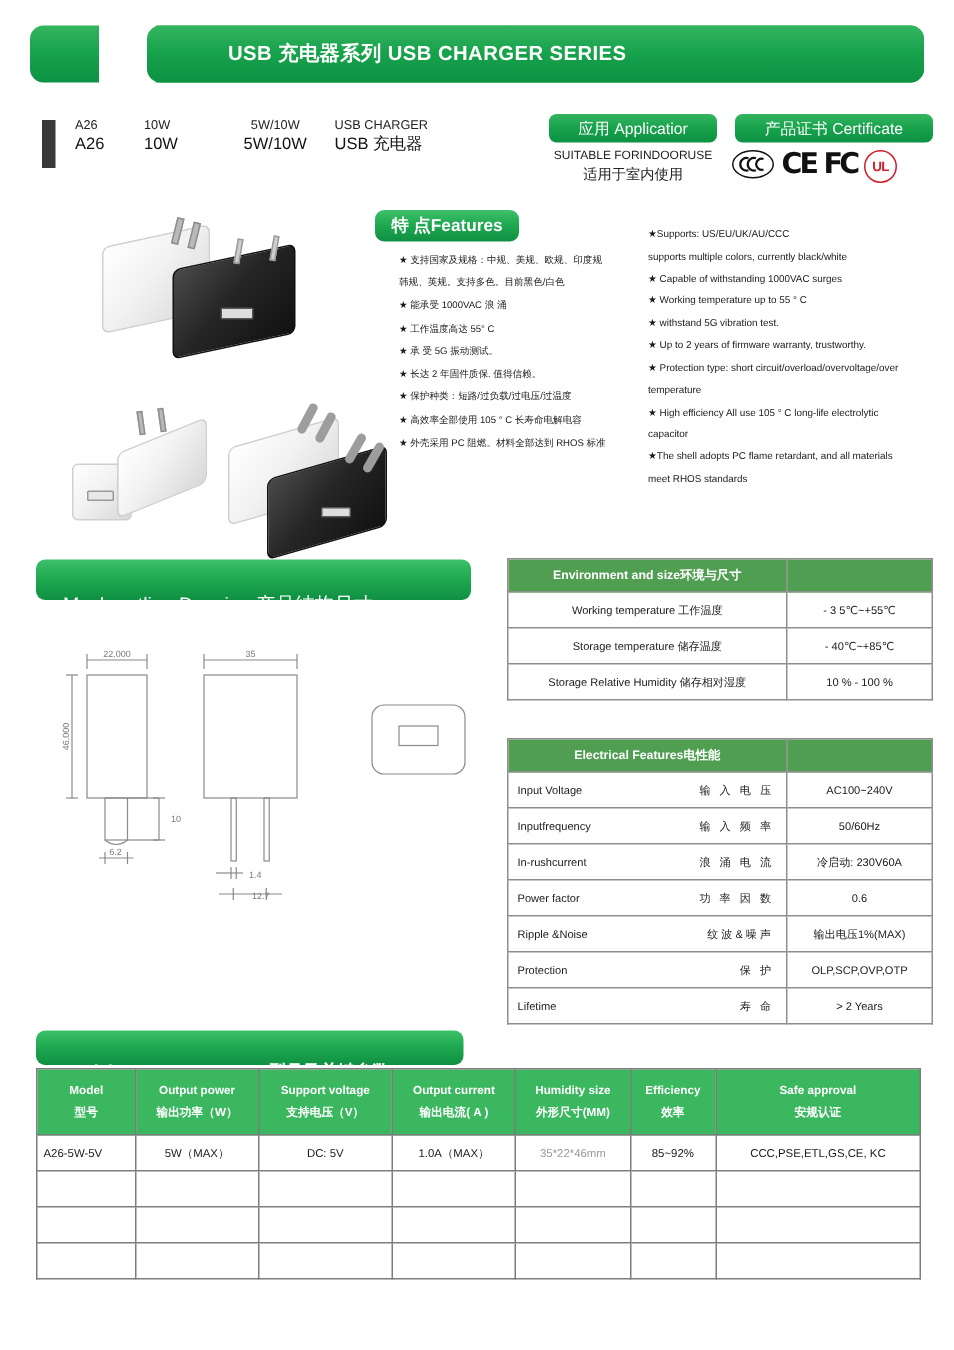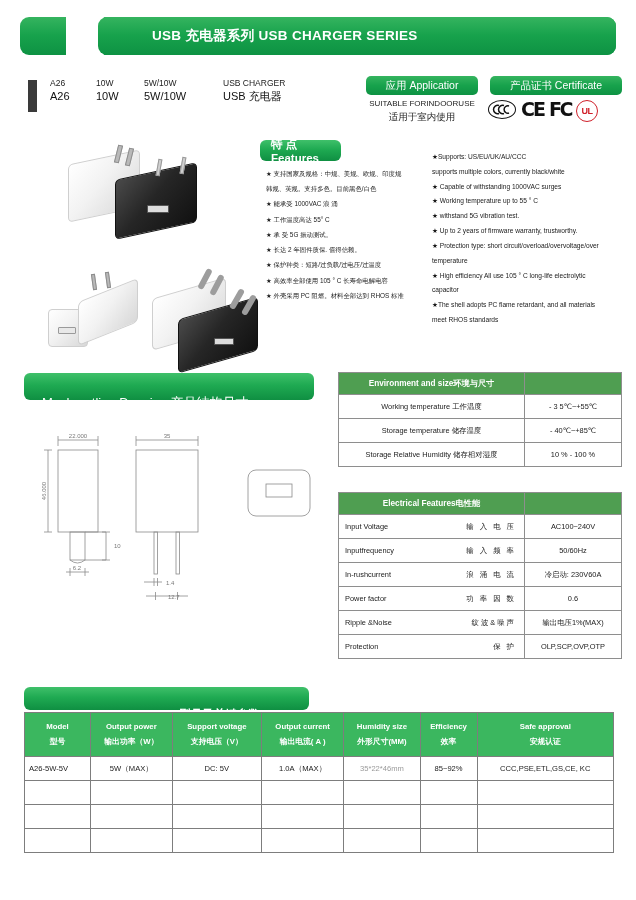--- a/index.html
+++ b/index.html
@@ -41,21 +41,21 @@
   .model-swatch {
     position:absolute; left:0; top:2px; width:9px; height:32px;
     background:#3a3a3a;
   }
   .model-rows { margin-left:22px; }
   .model-row { display:flex; white-space:nowrap; line-height:1.35; }
   .model-row.r1 { font-size:8.5px; color:#222; }
   .model-row.r2 { font-size:11px; color:#111; }
   .model-row .c1 { width:46px; }
   .model-row .c2 { width:48px; }
-  .model-row .c3 { width:79px; }
+  .model-row .c3 { width:79px;text-align:center; }
   .model-row .c4 { }
 
   
   .pill {
     border-radius:5px;
     background:linear-gradient(180deg,#35b45f 0%,#17a24c 50%,#0d9243 100%);
     color:#fff; display:flex; align-items:center; justify-content:center;
     font-size:10.5px; white-space:nowrap;
   }
   .app-badge { position:absolute; left:366px; top:76px; width:112px; height:19px; }
@@ -102,21 +102,21 @@
     background:linear-gradient(180deg,#3fc06a 0%,#1faa52 45%,#0f8f42 100%);
     display:flex; align-items:center;
   }
   .sect-bar .t { color:#fff; font-size:13px; margin-left:18px; white-space:nowrap;margin-top:32px; }
   #outline-bar { left:24px; top:373px; width:290px; height:27px; }
   #param-bar   { left:24px; top:687px; width:285px; height:23px; }
   #param-bar .t { font-size:11.5px; font-weight:bold; }
 
   
   .feat-badge {
-    position:absolute; left:260px; top:140px; width:81px; height:21px;
+    position:absolute; left:250px; top:140px; width:96px; height:21px;
     border-radius:6px;
     background:linear-gradient(180deg,#3fc06a 0%,#1faa52 45%,#0f8f42 100%);
     display:flex; align-items:center; color:#fff; font-size:11.5px; font-weight:bold;
   }
   .feat-badge span { margin-left:11px; }
   .feat-cn {
     position:absolute; left:266px; top:166px; width:170px;
     font-size:6.4px; color:#1a1a1a; line-height:2.38;
   }
   .feat-en {
@@ -412,20 +412,29 @@
       </tr>
       <tr>
         <td class="k">
           <div class="lbl-split">
             <span>Protection</span>
             <span class="cn">保     护</span>
           </div>
         </td>
         <td class="cell-c">OLP,SCP,OVP,OTP</td>
       </tr>
+      <tr>
+        <td class="k">
+          <div class="lbl-split">
+            <span>Lifetime</span>
+            <span class="cn">寿     命</span>
+          </div>
+        </td>
+        <td class="cell-c">&gt; 2 Years</td>
+      </tr>
     </tbody>
 </table>
 
 <div class="sect-bar" id="param-bar">
   <div class="t">Model  &amp;  Key   parameters 型号及关键参数</div>
 </div>
 
 <table id="param-table">
   <thead>
       <tr>

